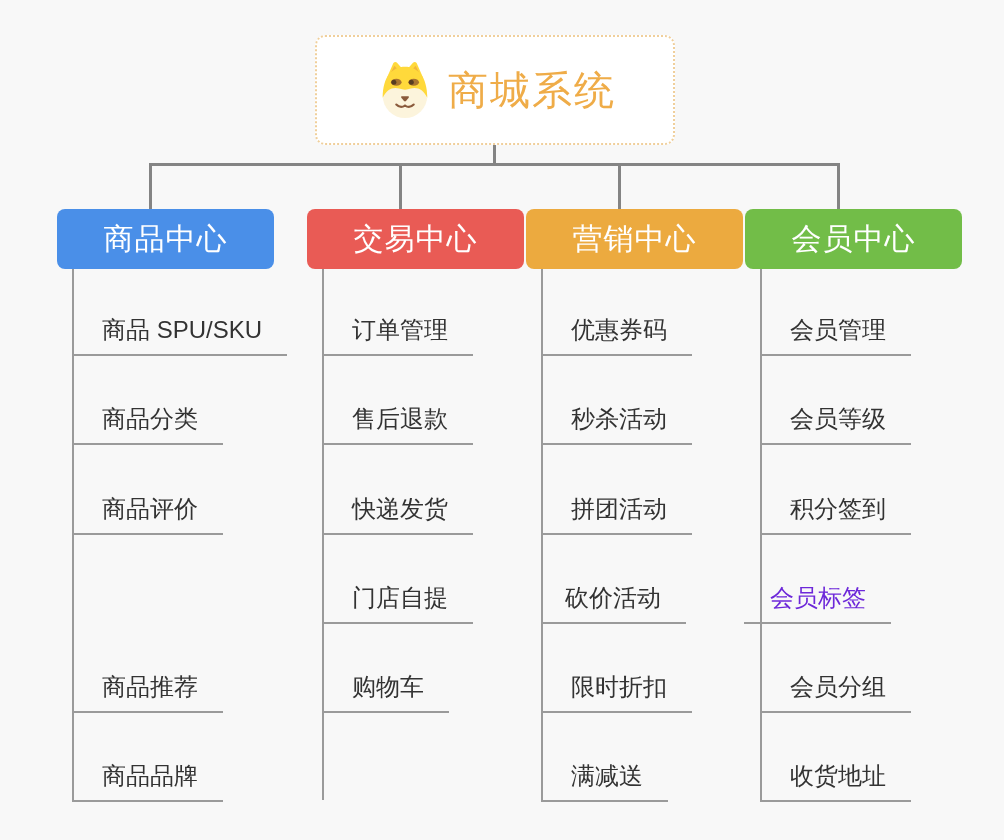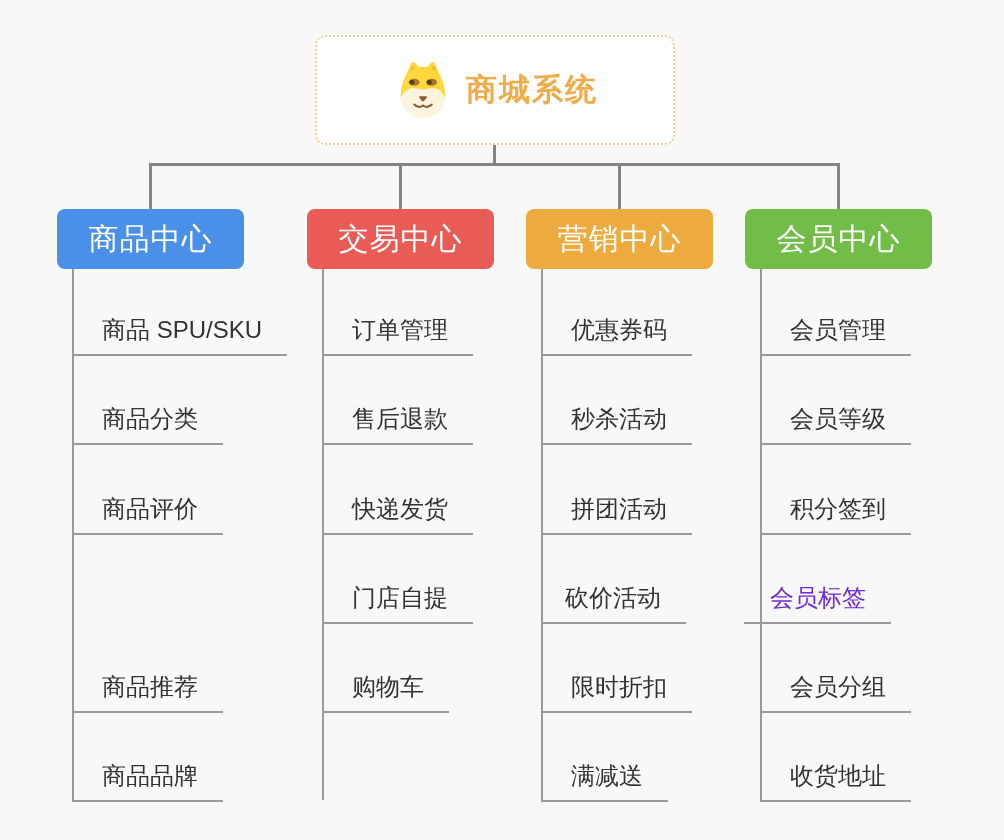--- a/index.html
+++ b/index.html
@@ -9,24 +9,24 @@
     font-family:"Liberation Sans","DejaVu Sans",sans-serif;
     overflow:hidden;
   }
   .canvas{position:relative;width:1004px;height:840px;}
   .line{position:absolute;}
   .root-node{
     position:absolute;left:315px;top:35px;width:360px;height:110px;
     box-sizing:border-box;background:#ffffff;border:2px dotted #f0cf9b;
     border-radius:10px;display:flex;align-items:center;justify-content:center;gap:12px;
   }
-  .root-title{font-size:31px;letter-spacing:2px;font-weight:700;}
+  .root-title{font-size:40px;letter-spacing:2px;font-weight:400;}
   .root-icon{width:62px;height:62px;flex:0 0 auto;}
   .branch-header{
-    position:absolute;top:209px;width:187px;height:60px;border-radius:8px;
+    position:absolute;top:209px;width:217px;height:60px;border-radius:8px;
     color:#ffffff;font-size:30px;letter-spacing:1px;
     display:flex;align-items:center;justify-content:center;
     cursor:default;
   }
   .branch-item{
     position:absolute;white-space:nowrap;
     font-size:24px;color:#333333;line-height:32px;
     padding:0 25px 8px 30px;
     border-bottom:2px solid #9a9a9a;
     cursor:default;

